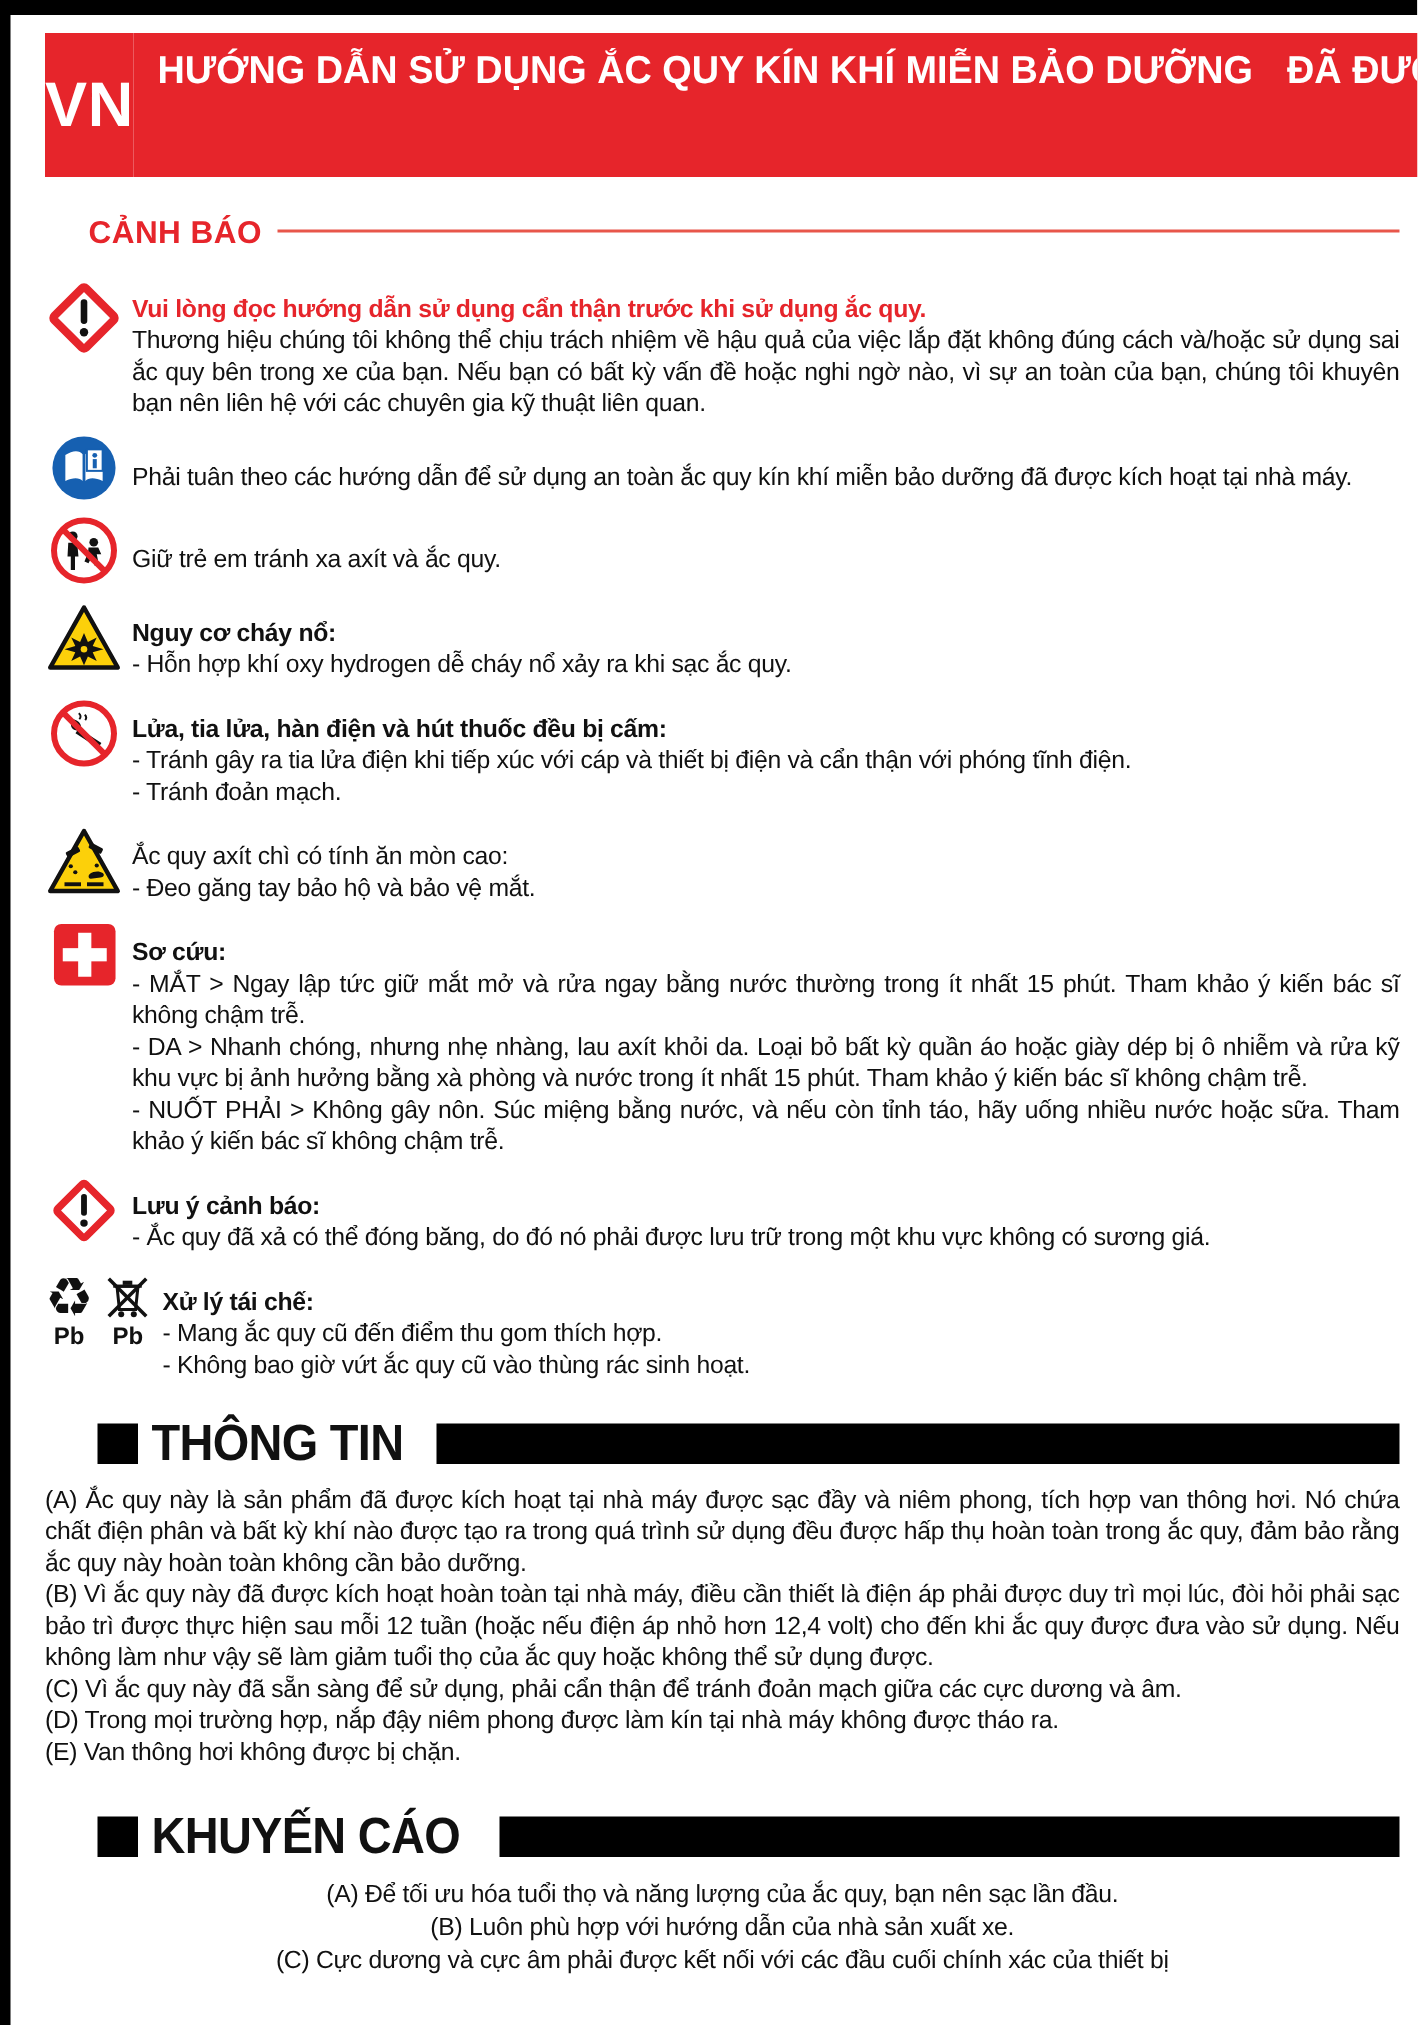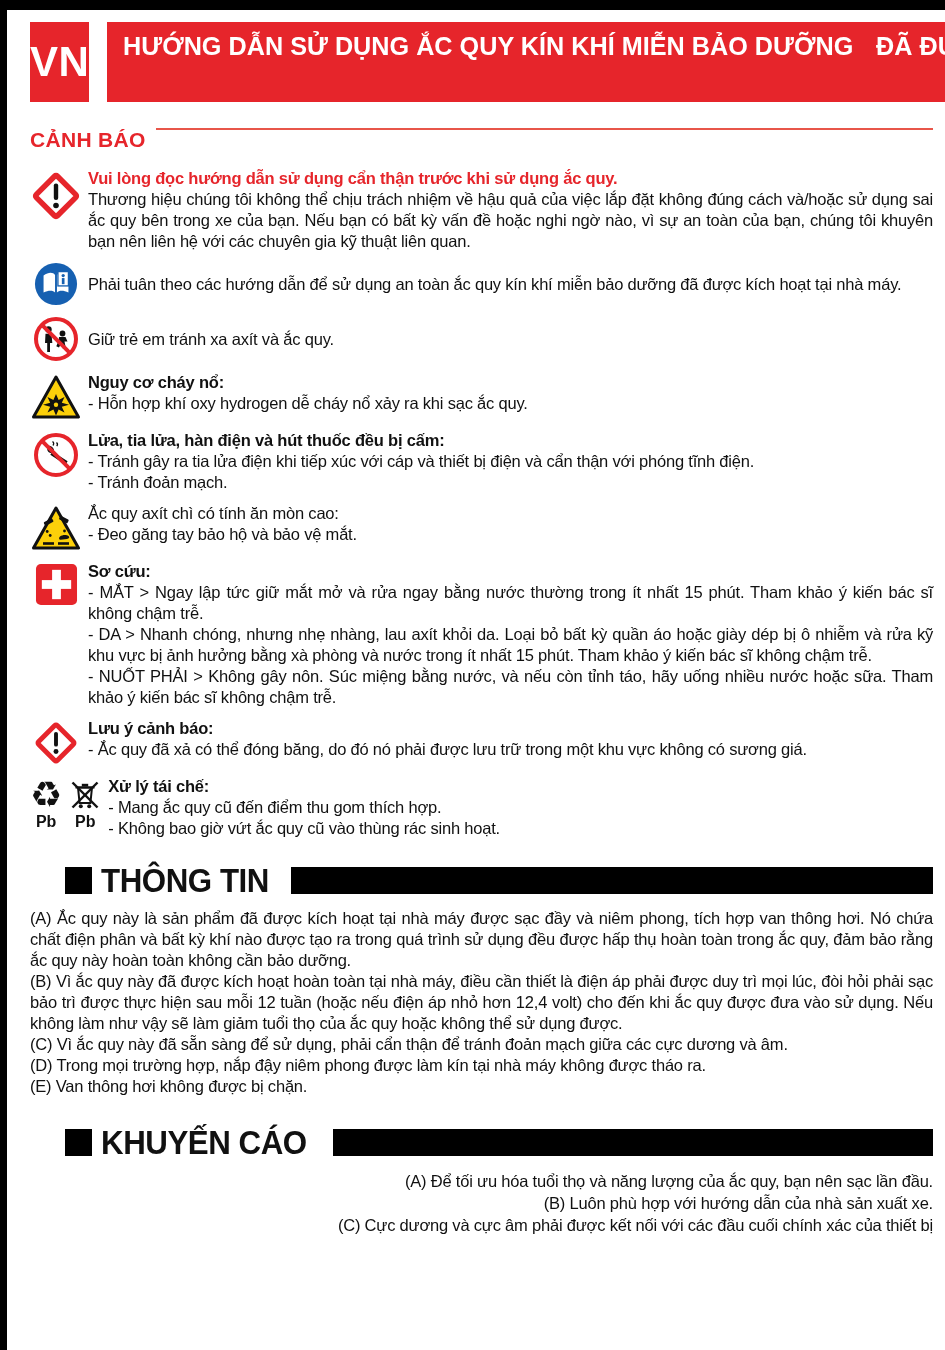--- a/index.html
+++ b/index.html
@@ -11,58 +11,58 @@
   }
   *{margin:0;padding:0;box-sizing:border-box;}
   html,body{background:#ffffff;}
   body{font-family:"Liberation Sans", sans-serif; color:var(--text-black);}
   .page{position:relative;width:945px;height:1350px;background:#fff;overflow:hidden;}
   .edge-top{position:absolute;top:0;left:0;width:100%;height:10px;background:#000;}
   .edge-left{position:absolute;top:0;left:0;width:7px;height:100%;background:#000;}
   .content{position:absolute;left:30px;top:22px;right:12px;}
 
   
-  .hdr{display:flex;gap:18px;height:80px;margin-bottom:26px;}
+  .hdr{display:flex;height:96px;margin-bottom:26px;}
   .vn-box{width:72px;background:var(--accent-red);color:#fff;font-weight:bold;font-size:42px;
           display:flex;align-items:center;justify-content:center;letter-spacing:.5px;}
   .title-banner{flex:1;background:var(--accent-red);color:#fff;font-weight:bold;font-size:26px;
           line-height:33px;padding:8px 8px 3px 16px;display:flex;flex-direction:row;justify-content:center;}
   .title-banner .tl{transform:scaleX(.97);transform-origin:left center;white-space:nowrap;}
 
   
-  .warn-label-row{display:flex;align-items:flex-start;margin-bottom:16px;}
+  .warn-label-row{display:flex;align-items:center;margin-bottom:16px;margin-left:29px;}
   .warn-label{color:var(--accent-red);font-size:21px;font-weight:bold;letter-spacing:.3px;}
   .warn-rule{flex:1;border-bottom:2px solid var(--rule-red);margin-left:10px;margin-bottom:4px;}
 
   
   .w-item{display:flex;margin-bottom:10px;}
   .w-item.center{align-items:center;}
   .w-icon{flex:0 0 auto;min-width:58px;display:flex;justify-content:center;align-items:flex-start;padding:2px 6px 0 0;}
   .w-item.center .w-icon{align-items:center;padding-top:0;}
-  .w-text{flex:1;font-size:16.5px;line-height:21px;letter-spacing:-.2px;text-align:justify;}
+  .w-text{flex:1;font-size:16.5px;line-height:21px;letter-spacing:-.2px;text-align:justify;margin-top:12px;}
   .w-text p{margin:0;}
   .w-heading{font-weight:bold;text-align:left;}
   .w-heading.red{color:var(--accent-red);}
 
   
   .pb-pair{display:flex;gap:6px;align-items:flex-start;}
   .pb-col{display:flex;flex-direction:column;align-items:center;line-height:1;}
   .recycle-sym{font-size:36px;line-height:34px;color:#111;}
   .pb-label{font-weight:bold;font-size:16px;margin-top:2px;}
   .bin-svg{width:34px;height:34px;}
 
   
   .section-header{display:flex;align-items:center;margin:26px 0 8px;padding-left:35px;}
   .section-header.first{margin-top:22px;}
   .sec-square{width:27px;height:27px;background:#000;margin-right:9px;flex:0 0 auto;}
   .sec-title{font-size:34px;font-weight:bold;transform:scaleX(.92);transform-origin:left center;
              white-space:nowrap;letter-spacing:-.5px;}
   .sec-bar{flex:1;height:27px;background:#000;margin-left:8px;}
   .sec-body p{font-size:16.5px;line-height:21px;letter-spacing:-.2px;text-align:justify;margin:0;}
-  .sec-body.advice p{line-height:22px;text-align:right;}
+  .sec-body.advice p{line-height:22px;text-align:center;}
 </style>
 </head>
 <body>
 
 <div class="page">
   <div class="edge-top"></div>
   <div class="edge-left"></div>
 
   <div class="content">
 

